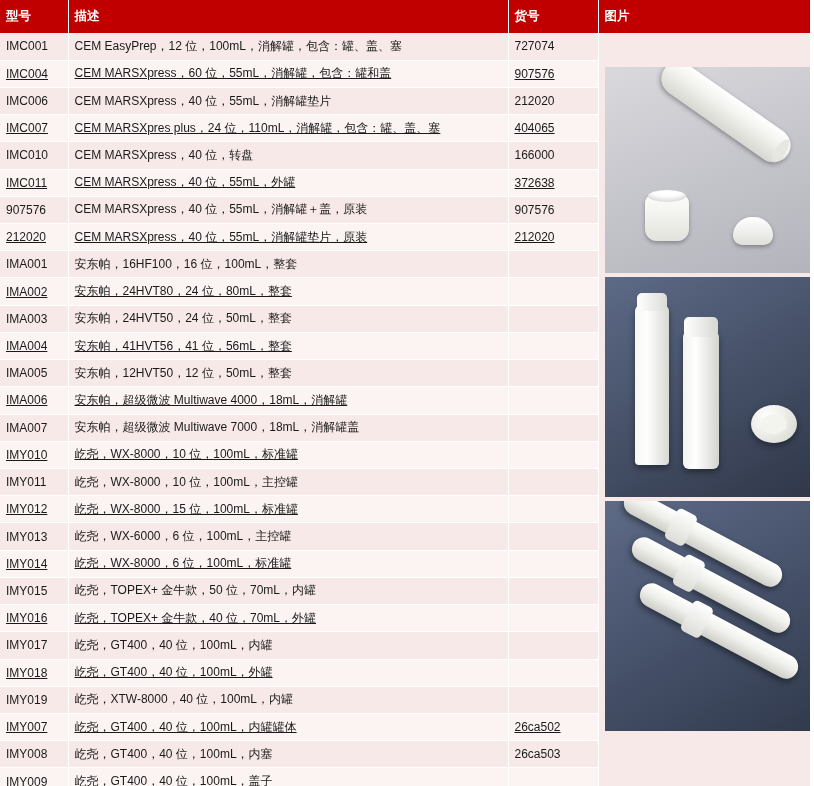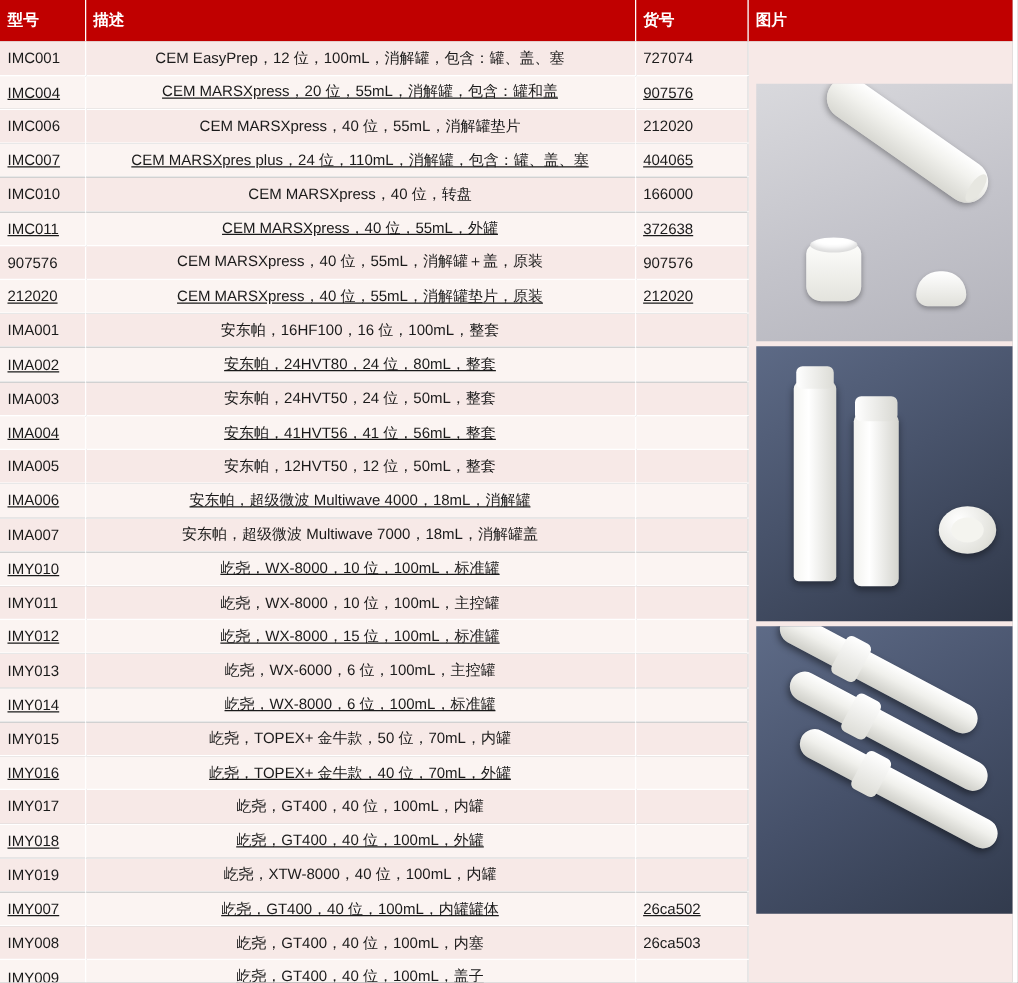--- a/index.html
+++ b/index.html
@@ -7,21 +7,21 @@
     margin: 0;
     padding: 0;
     background: #ffffff;
     font-family: "Liberation Sans", sans-serif;
   }
   #page {
     position: relative;
     width: 810px;
     height: 786px;
     overflow: hidden;
-    background: #a3a3a3;
+    background: #f0abfc;
   }
   table.product-table {
     border-collapse: collapse;
     width: 814px;
     table-layout: fixed;
   }
   table.product-table th {
     background: #c00000;
     color: #ffffff;
     font-size: 12.5px;
@@ -40,21 +40,21 @@
     height: 26px;
     border-bottom: 1px solid #ffffff;
     border-right: 1px solid #ffffff;
     vertical-align: middle;
     white-space: nowrap;
     overflow: hidden;
   }
   tr.row-odd td { background: #f7e9e7; }
   tr.row-even td { background: #fbf4f2; text-decoration: underline; }
   td.col-model { width: 68px; }
-  td.col-desc  { width: 440px; text-align: center; }
+  td.col-desc  { width: 440px; }
   td.col-code  { width: 90px; }
   .img-cell {
     width: 216px;
     background: #ffffff;
     border-right: none;
     padding: 0;
     vertical-align: top;
   }
   .photo-stack {
     width: 214px;
@@ -225,21 +225,21 @@
               <div class="rod r3">
                   <div class="collar"></div>
                 </div>
             </div>
           </div>
         </td>
       </tr>
 
       <tr class="row-even">
         <td class="col-model">IMC004</td>
-        <td class="col-desc">CEM MARSXpress，20 位，55mL，消解罐，包含：罐和盖</td>
+        <td class="col-desc">CEM MARSXpress，60 位，55mL，消解罐，包含：罐和盖</td>
         <td class="col-code">907576</td>
       </tr>
       <tr class="row-odd">
         <td class="col-model">IMC006</td>
         <td class="col-desc">CEM MARSXpress，40 位，55mL，消解罐垫片</td>
         <td class="col-code">212020</td>
       </tr>
       <tr class="row-even">
         <td class="col-model">IMC007</td>
         <td class="col-desc">CEM MARSXpres plus，24 位，110mL，消解罐，包含：罐、盖、塞</td>

